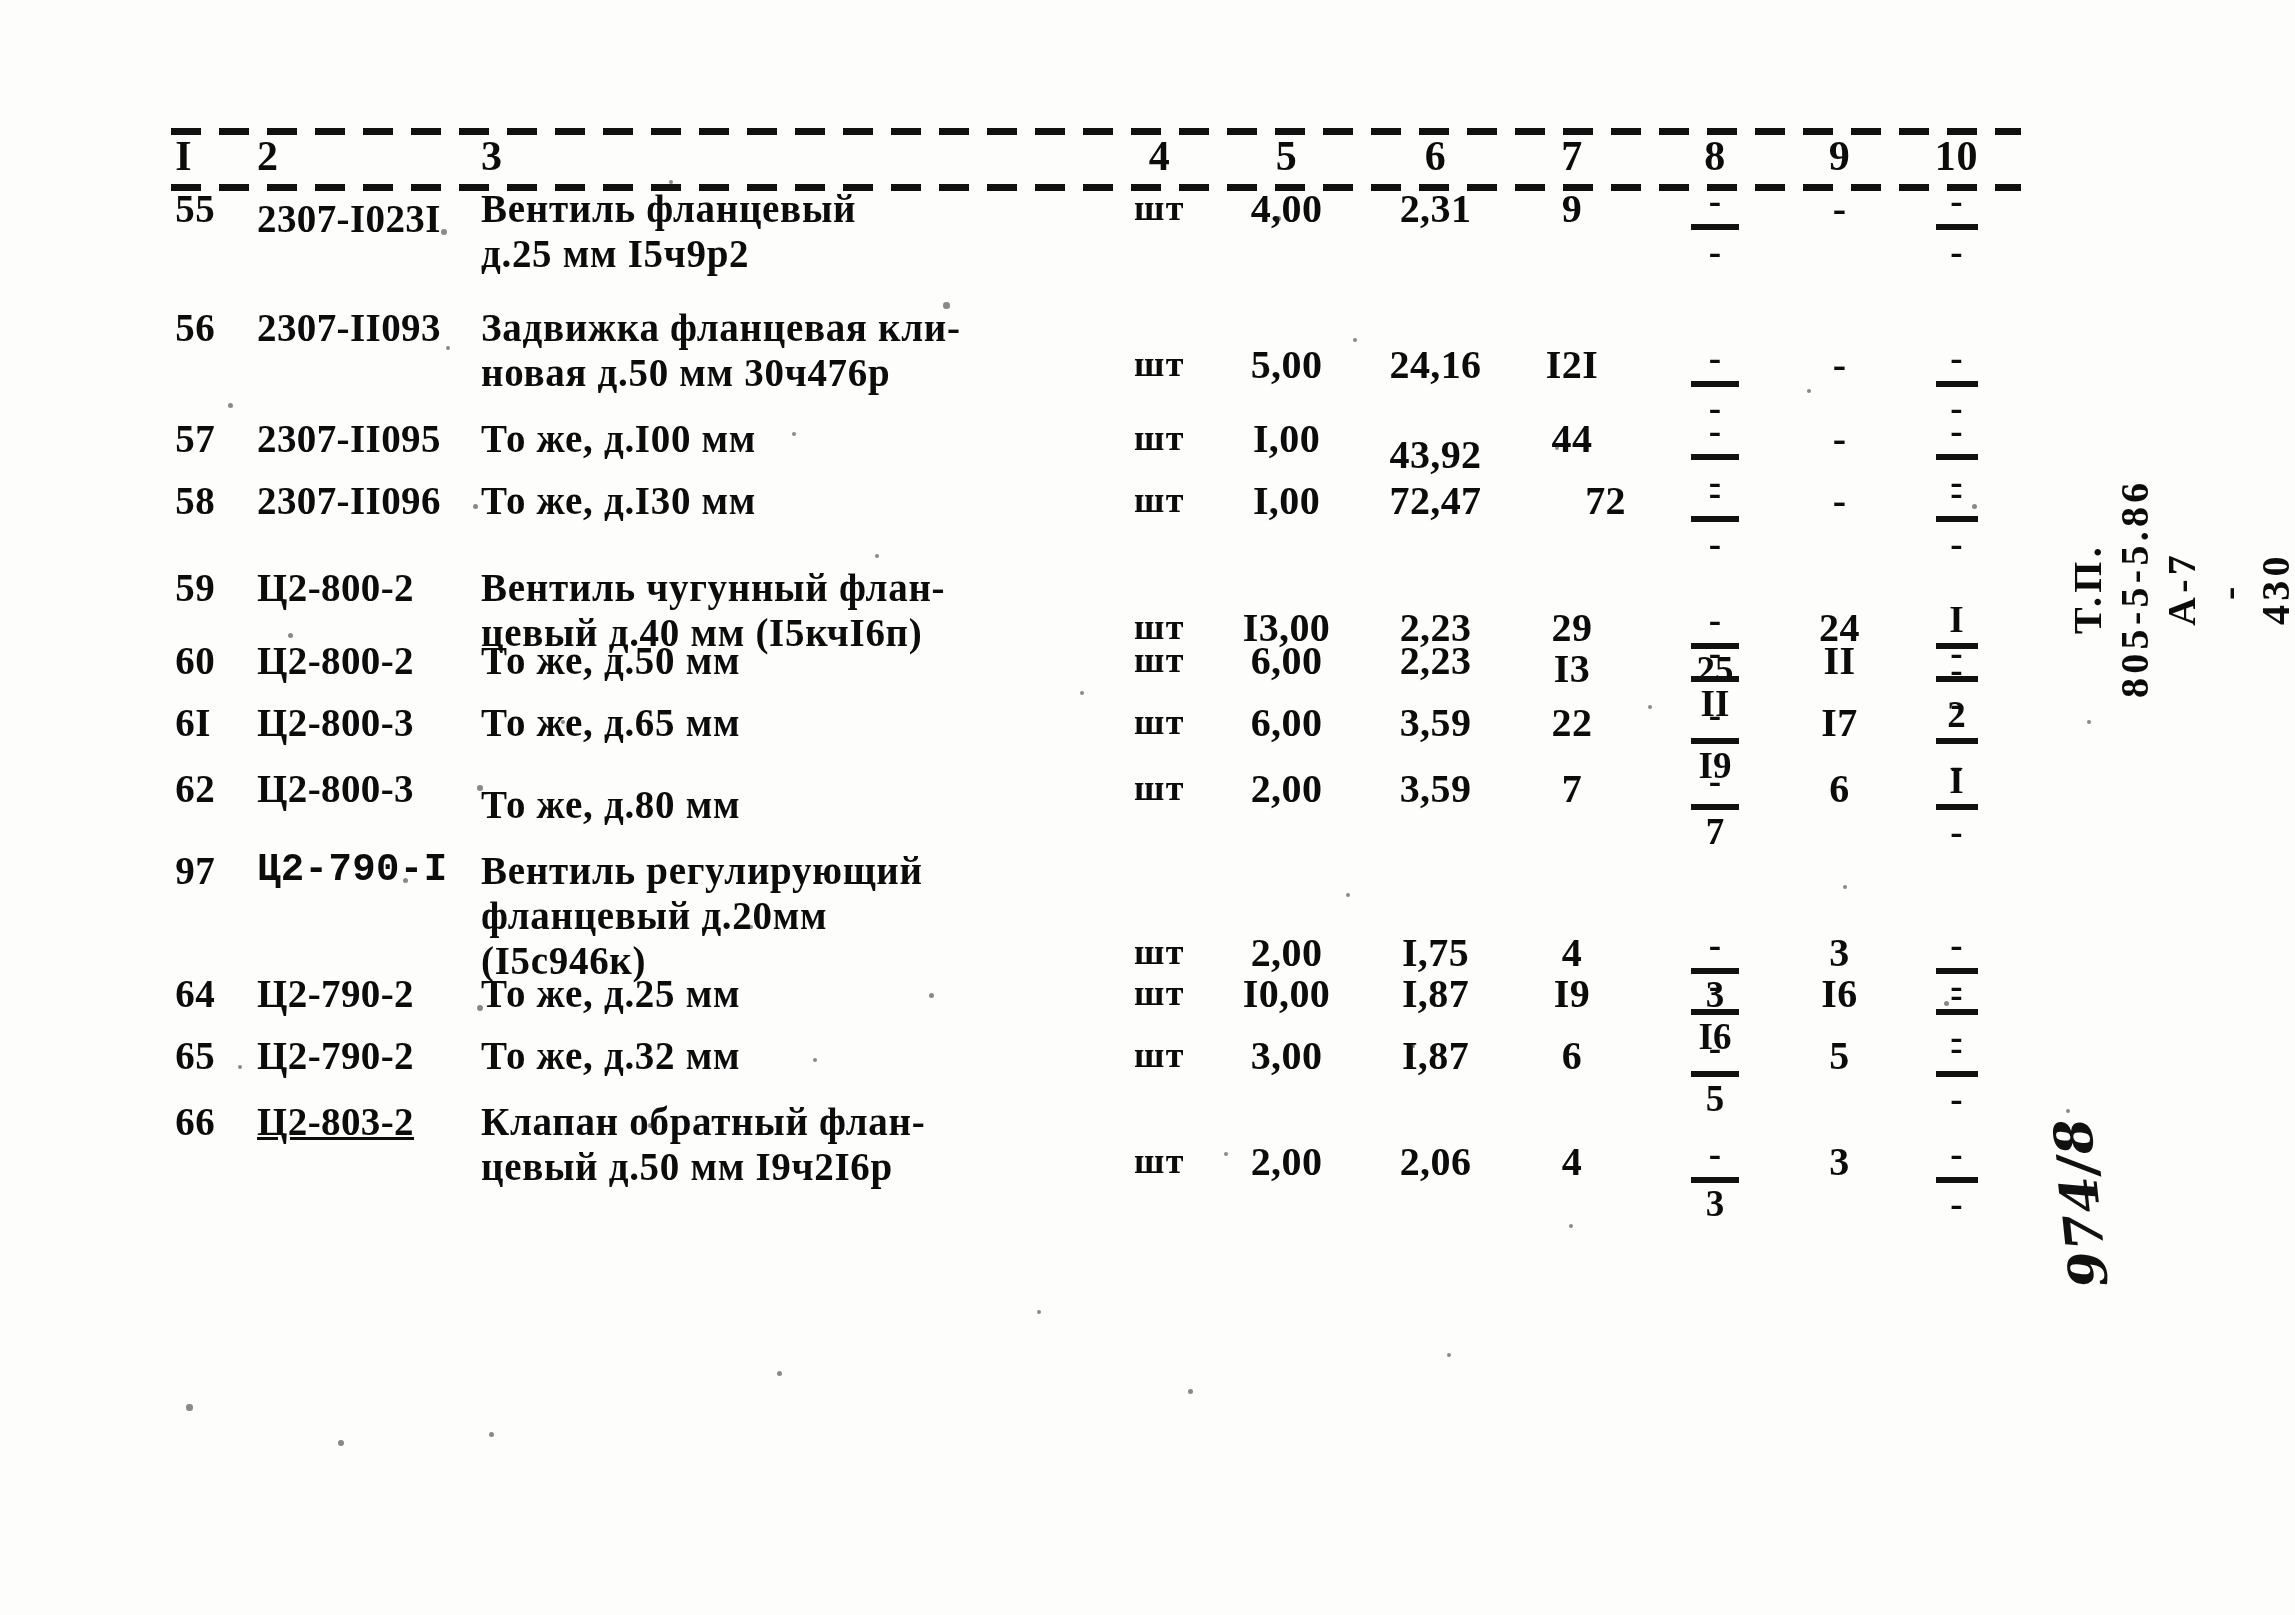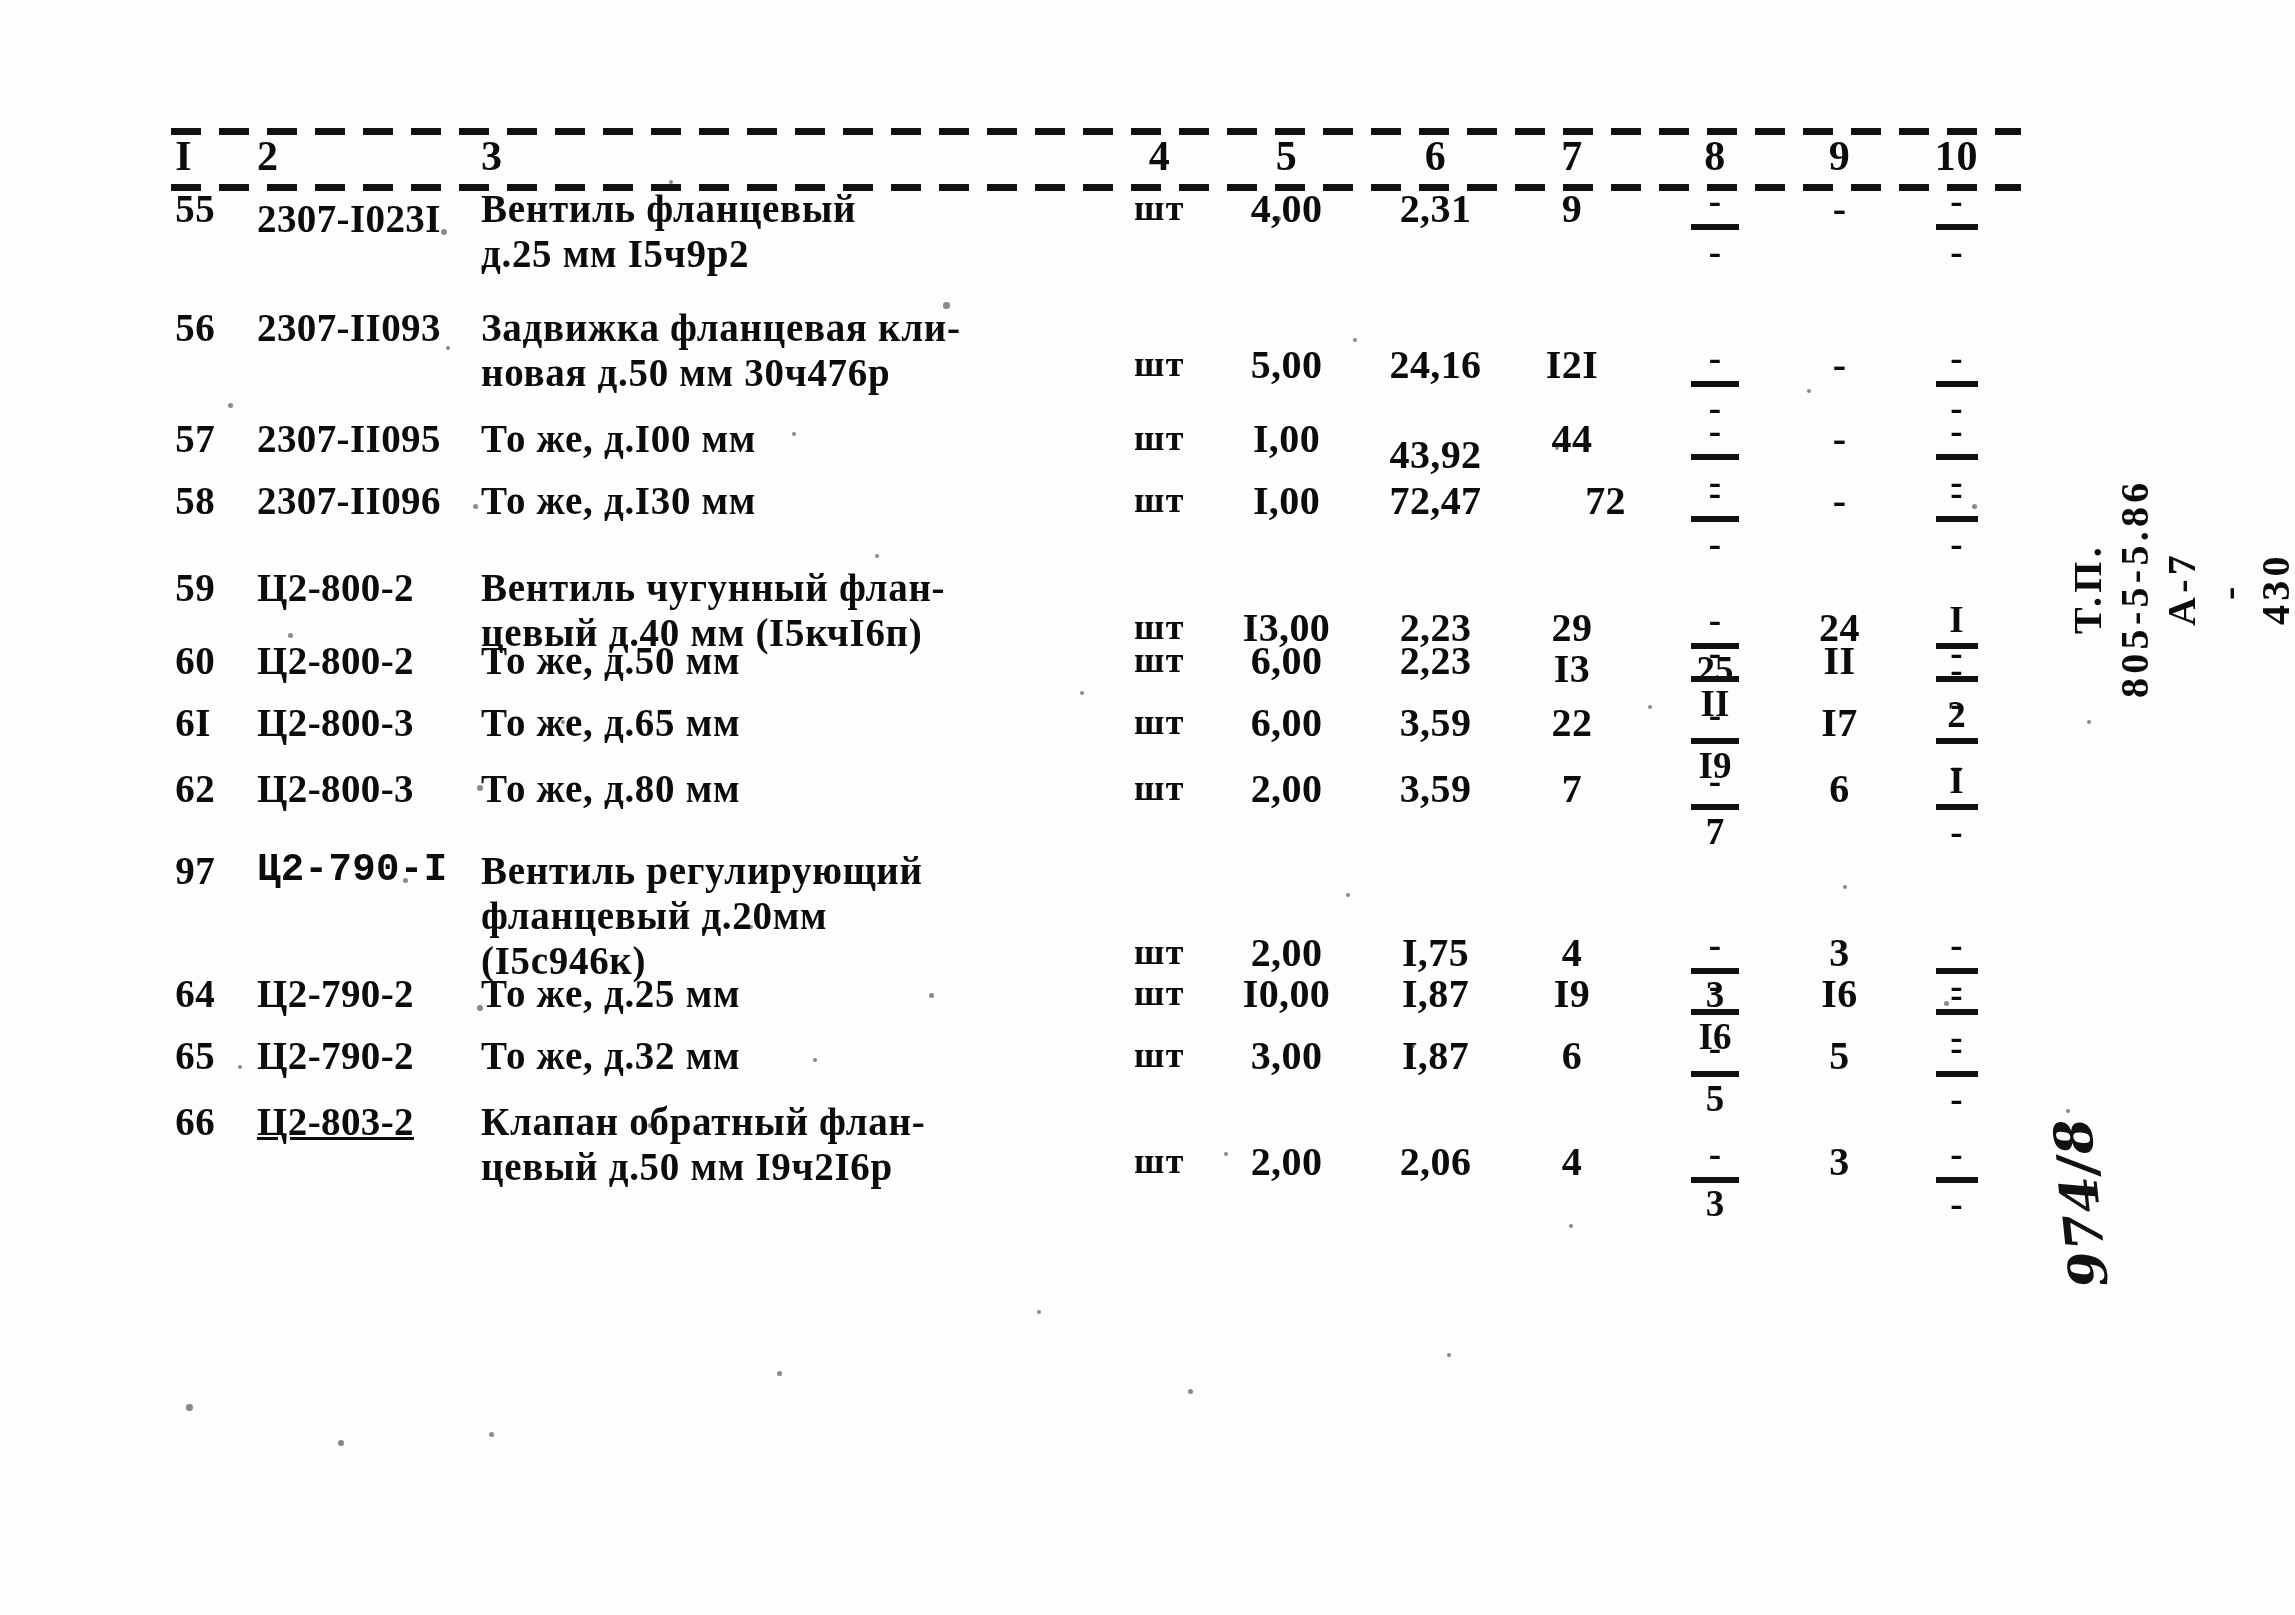--- a/index.html
+++ b/index.html
@@ -323,21 +323,21 @@
         <div class="cell c9 num-col dash-only" style="top: 0px;">I7</div>
         <div class="frac thin" style="left: 1728px; width: 115px; top: -2.9px;">
           <span class="numer">2</span>
           <span class="bar"></span>
           <span class="denom">-</span>
         </div>
       </div>
       <div class="trow" style="top: 580px;">
         <div class="cell c1" style="top: 0px;">62</div>
         <div class="cell c2" style="top: 0px;">Ц2-800-3</div>
-        <div class="cell c3 desc" style="top: 0px; font-family: Liberation Serif, serif;">То же, д.80 мм</div>
+        <div class="cell c3 desc" style="top: 16px; font-family: Liberation Serif, serif;">То же, д.80 мм</div>
         <div class="cell c4 unit" style="top: 0px;">шт</div>
         <div class="cell c5 num-col" style="top: 0px;">2,00</div>
         <div class="cell c6 num-col" style="top: 0px;">3,59</div>
         <div class="cell c7 num-col" style="top: 0px;">7</div>
         <div class="frac " style="left: 1483px; width: 122px; top: -2.9px;">
           <span class="numer">-</span>
           <span class="bar"></span>
           <span class="denom">7</span>
         </div>
         <div class="cell c9 num-col dash-only" style="top: 0px;">6</div>

